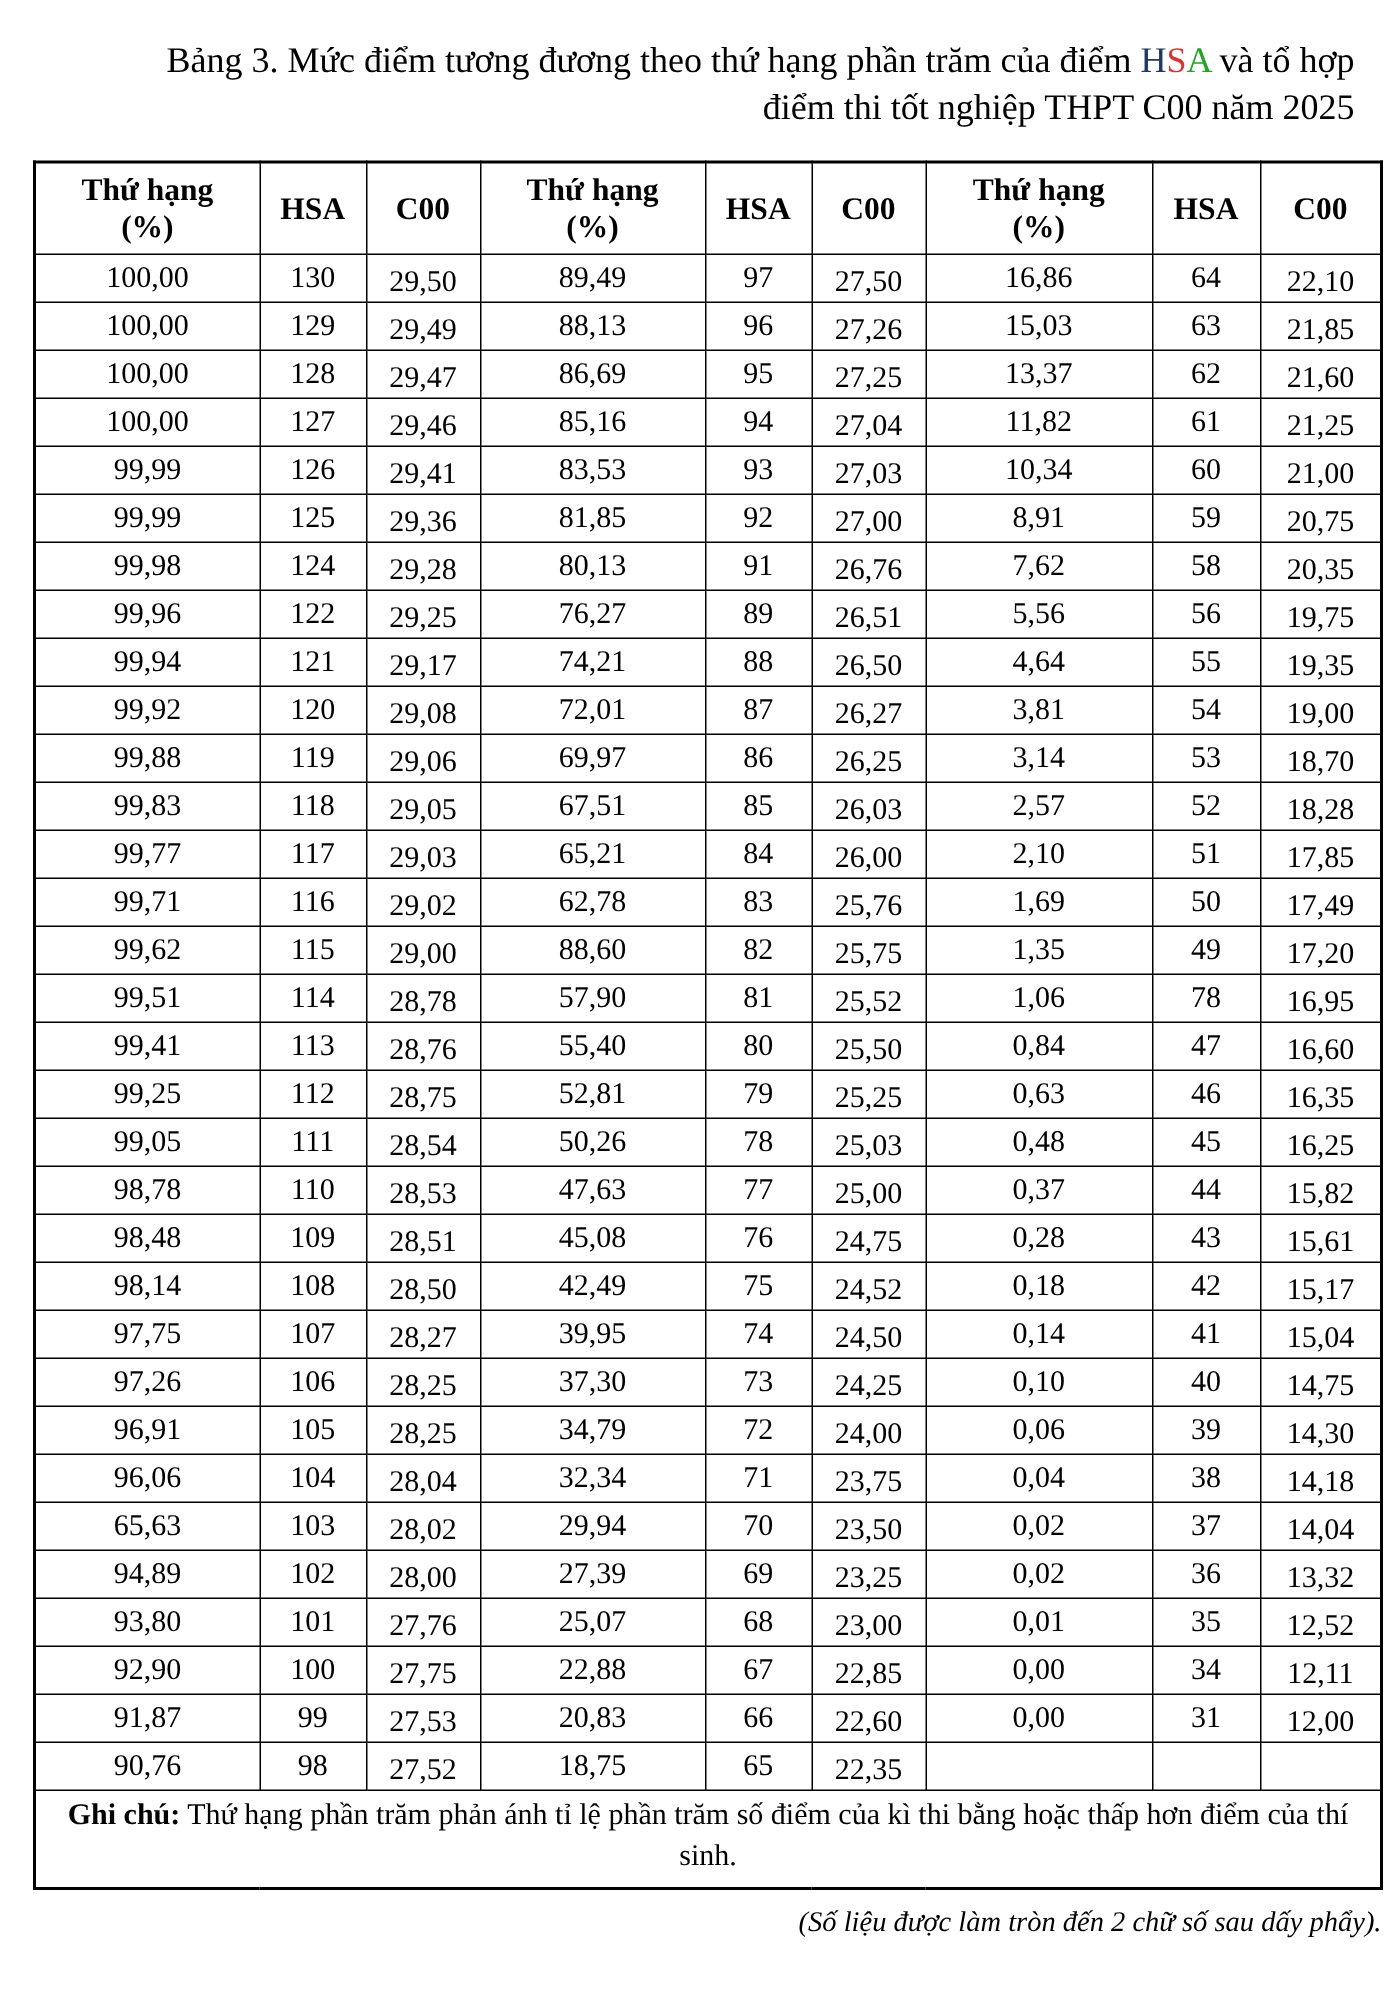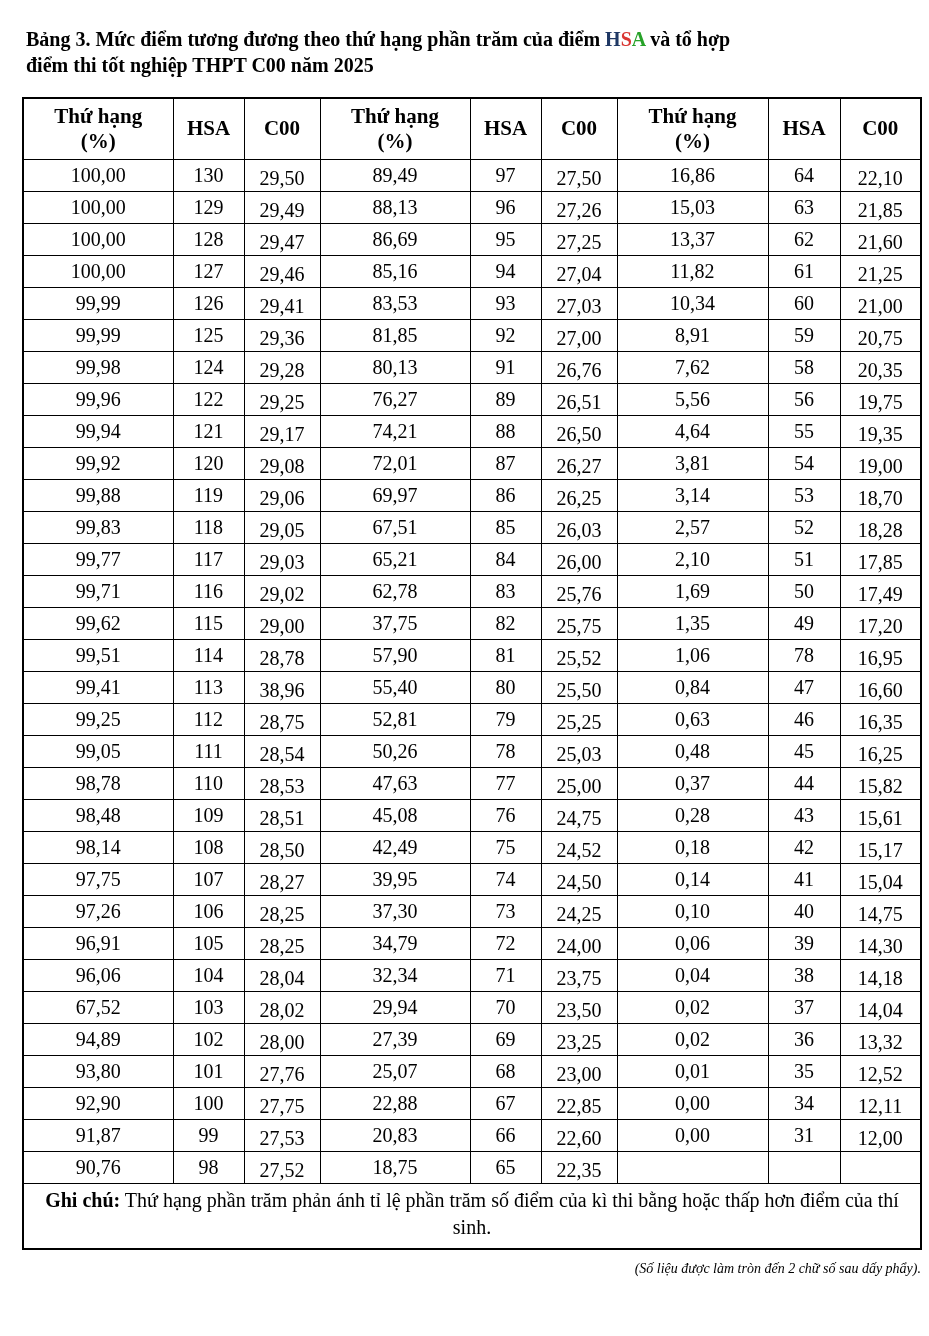--- a/index.html
+++ b/index.html
@@ -4,23 +4,23 @@
 <style>
   html, body { margin: 0; padding: 0; }
   body {
     width: 929px; height: 1336px;
     background: #ffffff; color: #000000;
     font-family: "Liberation Serif", serif;
     position: relative; overflow: hidden;
   }
   .title {
     margin: 26px 26px 0 26px;
-    text-align: left;
-    font-weight: bold;
-    font-size: 20px;
+    text-align: right;
+    font-weight: normal;
+    font-size: 24px;
     line-height: 1.3;
   }
   .doc-table {
     border-collapse: collapse;
     table-layout: fixed;
     width: 898px;
     margin: 19px 0 1px 22px;
     border: 2px solid #000;
   }
   .doc-table th, .doc-table td {
@@ -51,21 +51,21 @@
     font-size: 21px;
     line-height: 1.35;
     padding: 3px 8px 7px 8px !important;
     height: auto !important;
   }
   .footer-note {
     width: 921px;
     margin-top: 11px;
     text-align: right;
     font-style: italic;
-    font-size: 14px;
+    font-size: 19px;
   }
 </style>
 </head>
 <body>
 
 <div class="title">
   <span>Bảng 3. Mức điểm tương đương theo thứ hạng phần trăm của điểm </span><span style="color: rgb(31, 56, 100);">H</span><span style="color: rgb(217, 54, 50);">S</span><span style="color: rgb(39, 162, 40);">A</span><span> và tổ hợp</span><br>
   <span>điểm thi tốt nghiệp THPT C00 năm 2025</span>
 </div>
 
@@ -246,42 +246,42 @@
         <td class="hsa">83</td>
         <td class="c00">25,76</td>
         <td class="rank">1,69</td>
         <td class="hsa">50</td>
         <td class="c00">17,49</td>
       </tr>
       <tr>
         <td class="rank">99,62</td>
         <td class="hsa">115</td>
         <td class="c00">29,00</td>
-        <td class="rank">37,75</td>
+        <td class="rank">88,60</td>
         <td class="hsa">82</td>
         <td class="c00">25,75</td>
         <td class="rank">1,35</td>
         <td class="hsa">49</td>
         <td class="c00">17,20</td>
       </tr>
       <tr>
         <td class="rank">99,51</td>
         <td class="hsa">114</td>
         <td class="c00">28,78</td>
         <td class="rank">57,90</td>
         <td class="hsa">81</td>
         <td class="c00">25,52</td>
         <td class="rank">1,06</td>
         <td class="hsa">78</td>
         <td class="c00">16,95</td>
       </tr>
       <tr>
         <td class="rank">99,41</td>
         <td class="hsa">113</td>
-        <td class="c00">38,96</td>
+        <td class="c00">28,76</td>
         <td class="rank">55,40</td>
         <td class="hsa">80</td>
         <td class="c00">25,50</td>
         <td class="rank">0,84</td>
         <td class="hsa">47</td>
         <td class="c00">16,60</td>
       </tr>
       <tr>
         <td class="rank">99,25</td>
         <td class="hsa">112</td>
@@ -375,21 +375,21 @@
         <td class="hsa">104</td>
         <td class="c00">28,04</td>
         <td class="rank">32,34</td>
         <td class="hsa">71</td>
         <td class="c00">23,75</td>
         <td class="rank">0,04</td>
         <td class="hsa">38</td>
         <td class="c00">14,18</td>
       </tr>
       <tr>
-        <td class="rank">67,52</td>
+        <td class="rank">65,63</td>
         <td class="hsa">103</td>
         <td class="c00">28,02</td>
         <td class="rank">29,94</td>
         <td class="hsa">70</td>
         <td class="c00">23,50</td>
         <td class="rank">0,02</td>
         <td class="hsa">37</td>
         <td class="c00">14,04</td>
       </tr>
       <tr>

